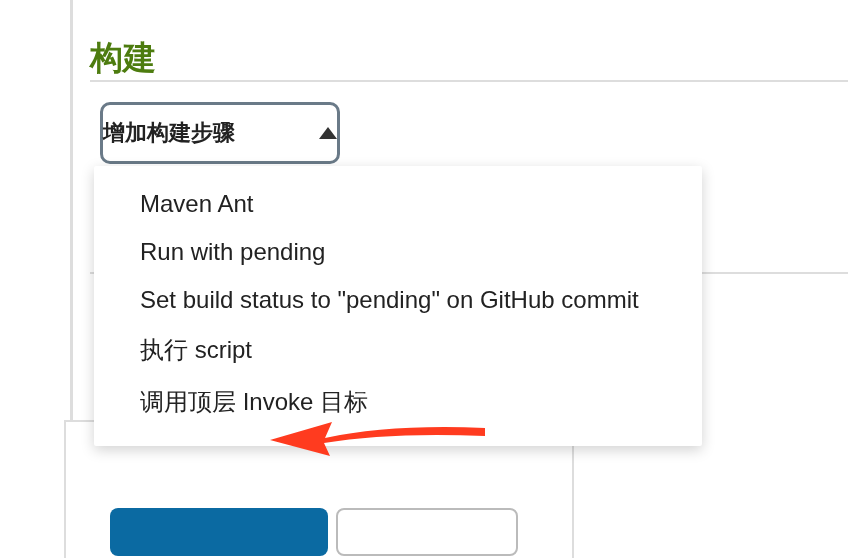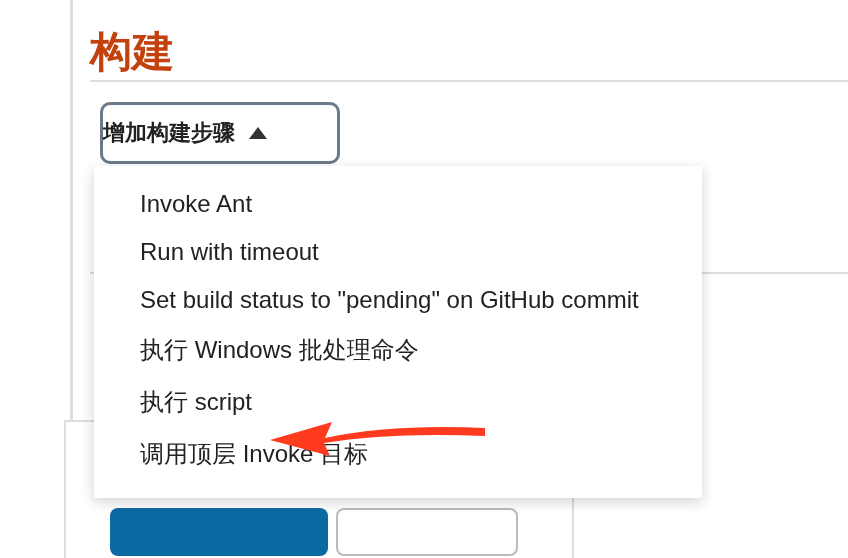--- a/index.html
+++ b/index.html
@@ -15,45 +15,45 @@
       position: absolute;
       left: 70px;
       top: 0;
       width: 3px;
       height: 420px;
       background: #ddd;
     }
     .heading {
       position: absolute;
       left: 90px;
-      top: 24px;
-      font-size: 42px;
+      top: 36px;
+      font-size: 33px;
       font-weight: 700;
-      color: #c2410c;
+      color: #4d7c0f;
     }
     .hrule {
       position: absolute;
       left: 90px;
       top: 80px;
       right: 0;
       height: 2px;
       background: #ddd;
     }
     .dropdown-btn {
       position: absolute;
       left: 100px;
       top: 102px;
       width: 240px;
       height: 62px;
       border: 3px solid #6a7a88;
       border-radius: 10px;
       background: #fff;
       display: flex;
       align-items: center;
-      justify-content: flex-start;
+      justify-content: space-between;
       gap: 14px;
       font-size: 22px;
       font-weight: 600;
       color: #222;
       cursor: pointer;
     }
     .triangle-up {
       width: 0; height: 0;
       border-left: 9px solid transparent;
       border-right: 9px solid transparent;
@@ -134,24 +134,23 @@
 <div class="hrule"></div>
 
 <div class="dropdown-btn">
   <span>增加构建步骤</span>
   <span class="triangle-up"></span>
 </div>
 
 <div class="section-divider"></div>
 
 <div class="dropdown-menu">
-  <div class="menu-item">Invoke Ant</div>
-  <div class="menu-item">Run with timeout</div>
+  <div class="menu-item">Maven Ant</div>
+  <div class="menu-item">Run with pending</div>
   <div class="menu-item">Set build status to "pending" on GitHub commit</div>
-  <div class="menu-item">执行 Windows 批处理命令</div>
   <div class="menu-item">执行 script</div>
   <div class="menu-item">调用顶层 Invoke 目标</div>
 </div>
 
 <svg class="arrow" viewBox="0 0 220 40">
   <path d="M 215 10 Q 120 6 55 20 L 62 4 L 0 22 L 60 38 L 54 25 Q 120 14 215 18 Z" fill="#ff3b1f"></path>
 </svg>
 
 <div class="bottom-panel-border"></div>
 <div class="primary-btn"></div>

